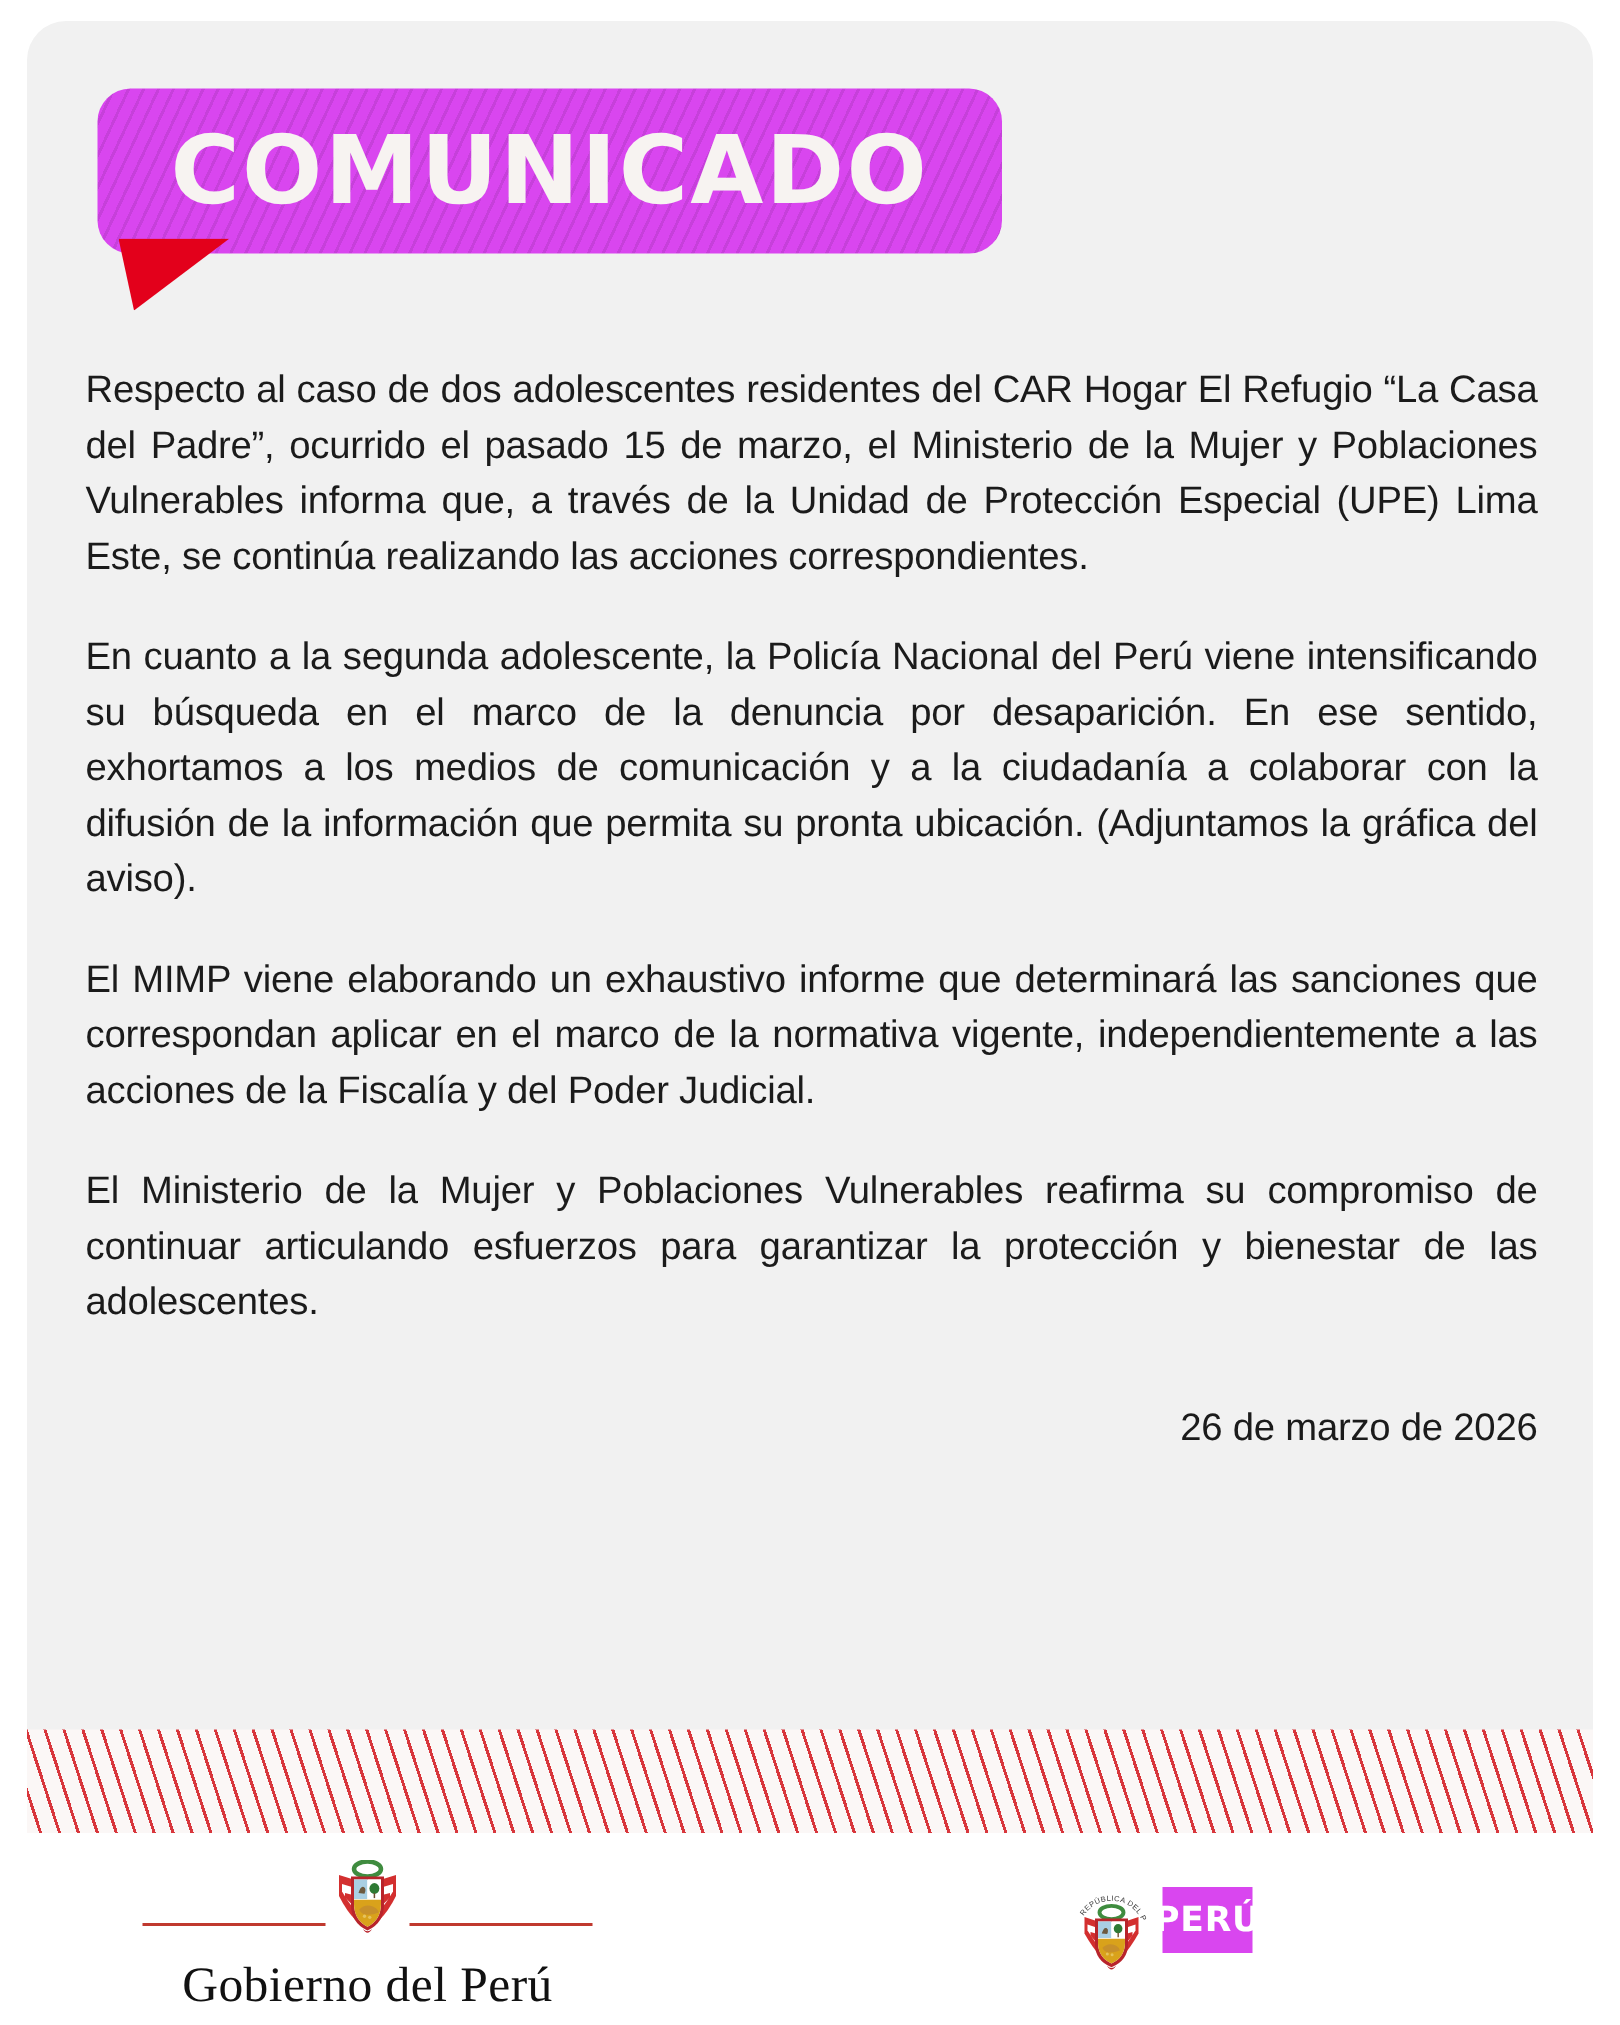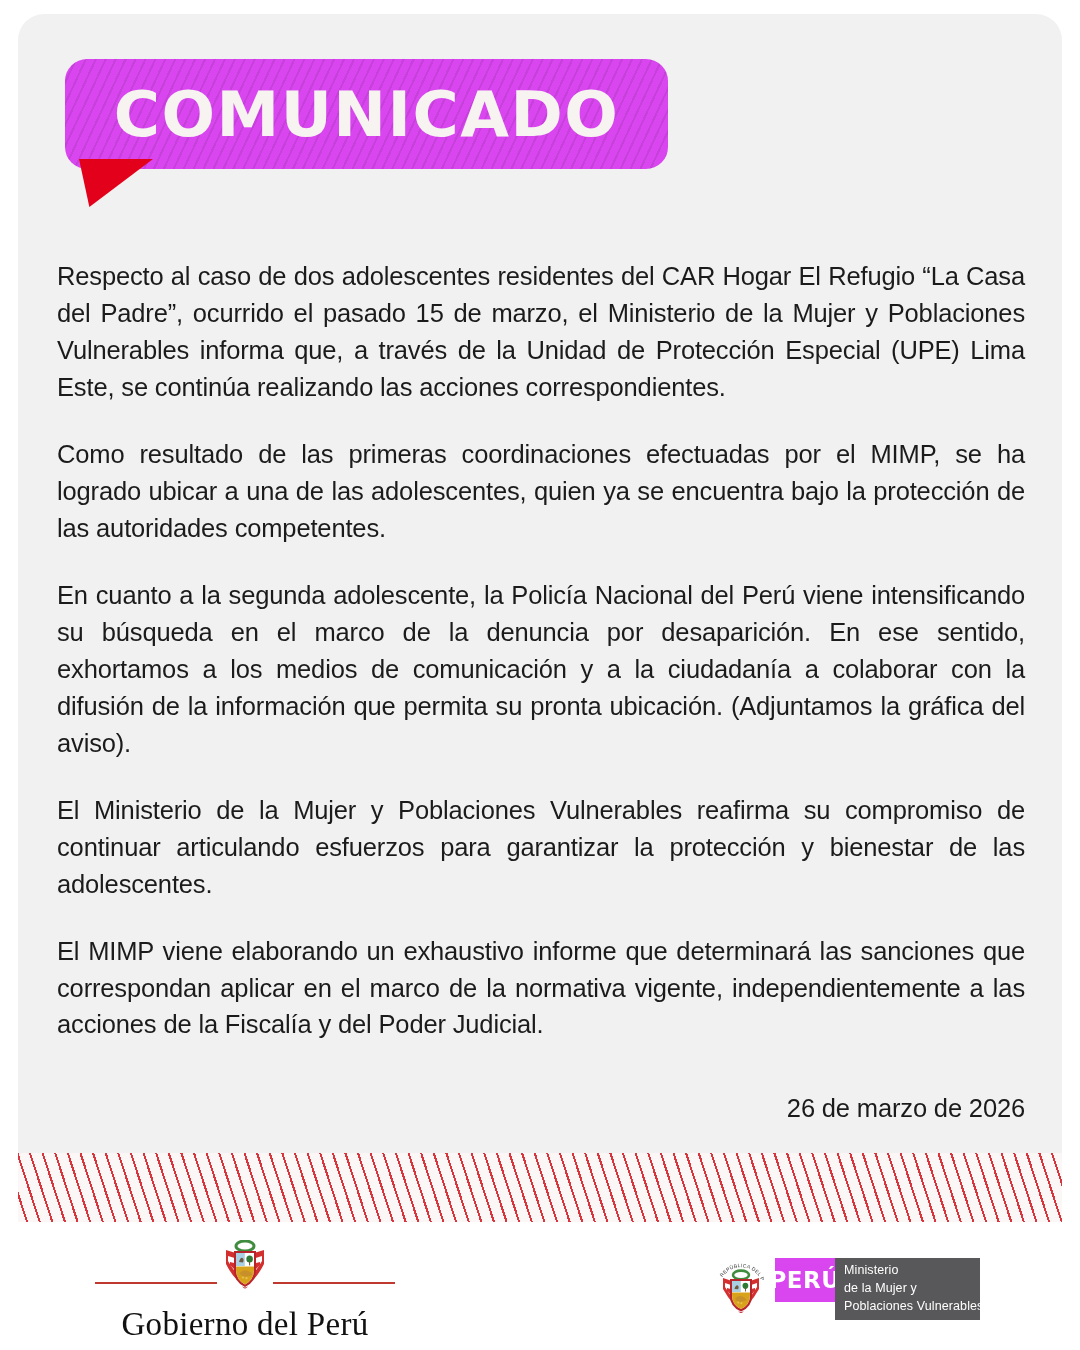--- a/index.html
+++ b/index.html
@@ -100,21 +100,21 @@
     text-align: justify;
     margin: 0 0 32px 0;
     letter-spacing: -0.1px;
   }
   .para {
     font-size: 25.5px;
     line-height: 1.45;
     color: #1b1b1b;
     text-align: justify;
     text-justify: inter-word;
-    margin: 16px 0 30px 0;
+    margin: 0 0 30px 0;
     letter-spacing: -0.15px;
   }
   .para:last-of-type { margin-bottom: 0; }
   .doc-date {
     font-size: 25.5px;
     line-height: 1.4;
     color: #1b1b1b;
     text-align: right;
     margin-top: 48px;
     letter-spacing: -0.15px;
@@ -250,24 +250,23 @@
   <div class="banner-wrap">
     <div class="banner">
       <div class="banner-text">COMUNICADO</div>
     </div>
     <div class="banner-tail-2"></div>
   </div>
 
   <div class="content">
 
     <p class="para">Respecto al caso de dos adolescentes residentes del CAR Hogar El Refugio “La Casa del Padre”, ocurrido el pasado 15 de marzo, el Ministerio de la Mujer y Poblaciones Vulnerables informa que, a través de la Unidad de Protección Especial (UPE) Lima Este, se continúa realizando las acciones correspondientes.</p>
-    <p class="para">Como resultado de las primeras coordinaciones efectuadas por el MIMP, se ha logrado ubicar a una de las adolescentes, quien ya se encuentra bajo la protección de las autoridades competentes.</p>
     <p class="para">En cuanto a la segunda adolescente, la Policía Nacional del Perú viene intensificando su búsqueda en el marco de la denuncia por desaparición. En ese sentido, exhortamos a los medios de comunicación y a la ciudadanía a colaborar con la difusión de la información que permita su pronta ubicación. (Adjuntamos la gráfica del aviso).</p>
+    <p class="para">El MIMP viene elaborando un exhaustivo informe que determinará las sanciones que correspondan aplicar en el marco de la normativa vigente, independientemente a las acciones de la Fiscalía y del Poder Judicial.</p>
     <p class="para">El Ministerio de la Mujer y Poblaciones Vulnerables reafirma su compromiso de continuar articulando esfuerzos para garantizar la protección y bienestar de las adolescentes.</p>
-    <p class="para">El MIMP viene elaborando un exhaustivo informe que determinará las sanciones que correspondan aplicar en el marco de la normativa vigente, independientemente a las acciones de la Fiscalía y del Poder Judicial.</p>
 
     <div class="doc-date">26 de marzo de 2026</div>
   </div>
 
   <div class="stripes"></div>
 </div>
 
 <div class="footer">
 
   <div class="gob-logo">
@@ -334,19 +333,14 @@
         <path d="M21.5 31 q1.3 -4.5 3.2 -3.6 q1.3 0.6 0.9 2.6 l-0.5 1.3 Z" fill="#6d5a3f"></path>
         <ellipse cx="32.4" cy="27.8" rx="2.9" ry="3.1" fill="#2f7a34"></ellipse>
         <rect x="32" y="30.5" width="0.9" height="3" fill="#6d4c2f"></rect>
         <path d="M22 40.5 q3.6 -3.6 8 -1.8 q3.1 1.3 3.6 3.6 q-4.5 1.8 -8 1.3 q-2.7 -0.5 -3.6 -3.1 Z" fill="#c8902a"></path>
         <circle cx="25.2" cy="44.6" r="1" fill="#e6c25c"></circle>
         <circle cx="28.4" cy="45.2" r="1" fill="#e6c25c"></circle>
         <path d="M25 52.5 q3 3 6 0 q-3 5 -6 0 Z" fill="#b8242b"></path>
       </svg>
     </div>
     <div class="mimp-peru">PERÚ</div>
-    <div class="mimp-block">
-      <span>Ministerio</span>
-      <span>de la Mujer y</span>
-      <span>Poblaciones Vulnerables</span>
-    </div>
   </div>
 </div>
 
 </body></html>

